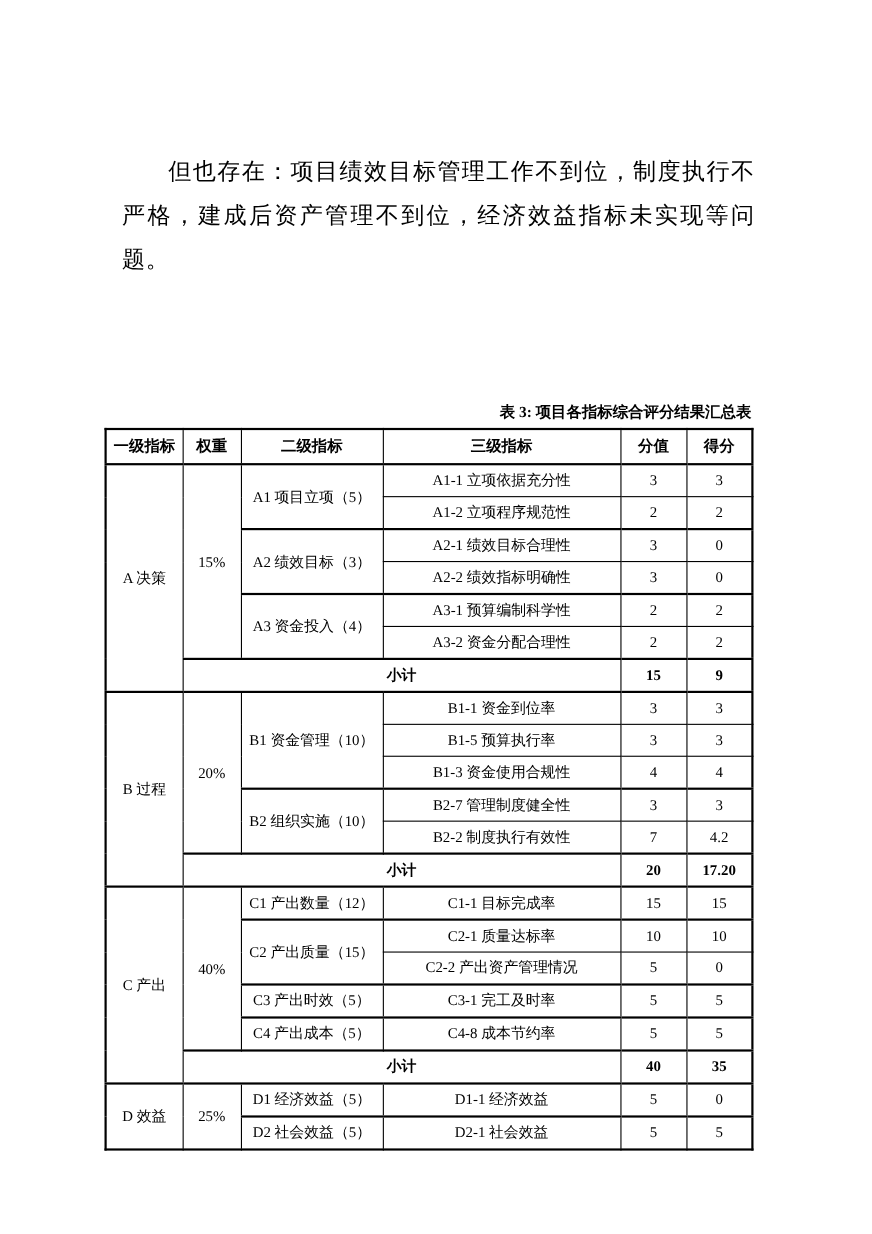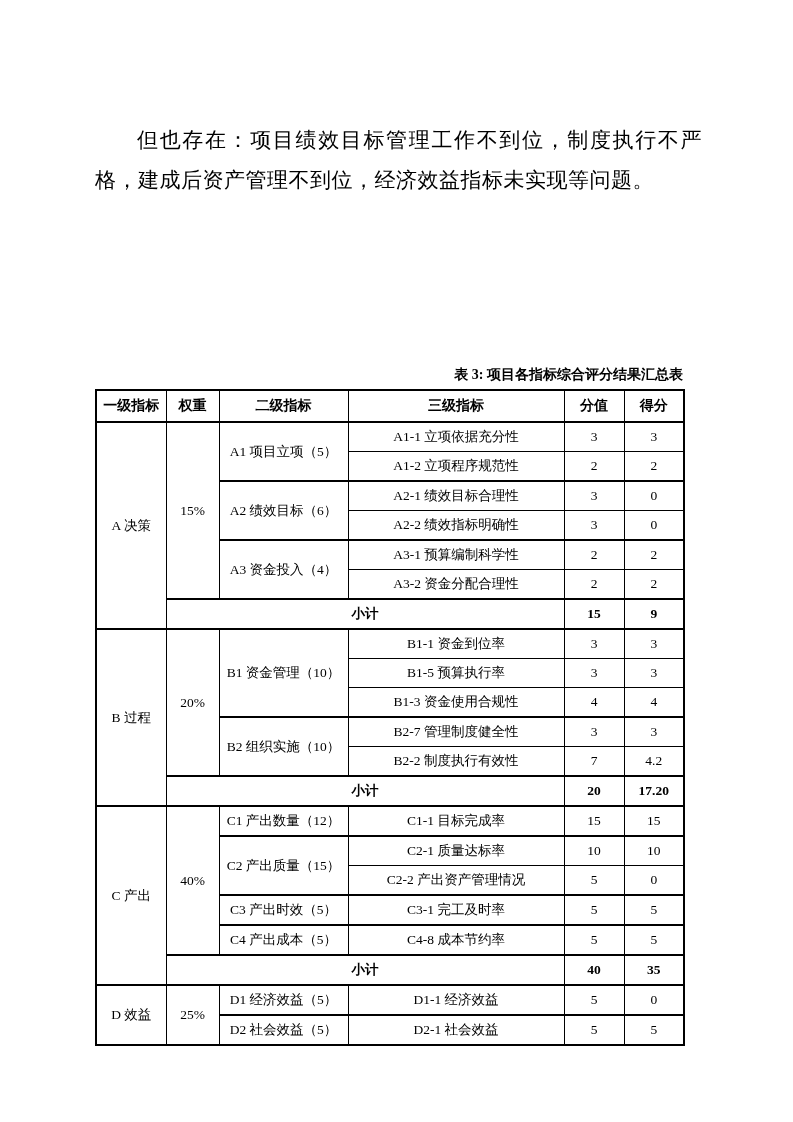--- a/index.html
+++ b/index.html
@@ -16,21 +16,21 @@
   .text-block {
     position: absolute;
     left: 95px; top: 120px; width: 607px;
   }
   .para {
     font-size: 21px;
     line-height: 40px;
     text-align: justify;
     text-indent: 42px;
     letter-spacing: 0.5px;
-    margin: 0;
+    margin: 16px;
   }
 
   .tbl-title {
     position: absolute;
     left: 95px; top: 366px; width: 588px;
     text-align: right;
     font-size: 14px;
     font-weight: bold;
   }
 
@@ -103,21 +103,21 @@
       <td class="l">A1-1 立项依据充分性</td>
       <td>3</td>
       <td>3</td>
     </tr>
     <tr>
       <td class="l">A1-2 立项程序规范性</td>
       <td>2</td>
       <td>2</td>
     </tr>
     <tr class="gb">
-      <td rowspan="2">A2 绩效目标（6）</td>
+      <td rowspan="2">A2 绩效目标（3）</td>
       <td class="l">A2-1 绩效目标合理性</td>
       <td>3</td>
       <td>0</td>
     </tr>
     <tr>
       <td class="l">A2-2 绩效指标明确性</td>
       <td>3</td>
       <td>0</td>
     </tr>
     <tr class="gb">

